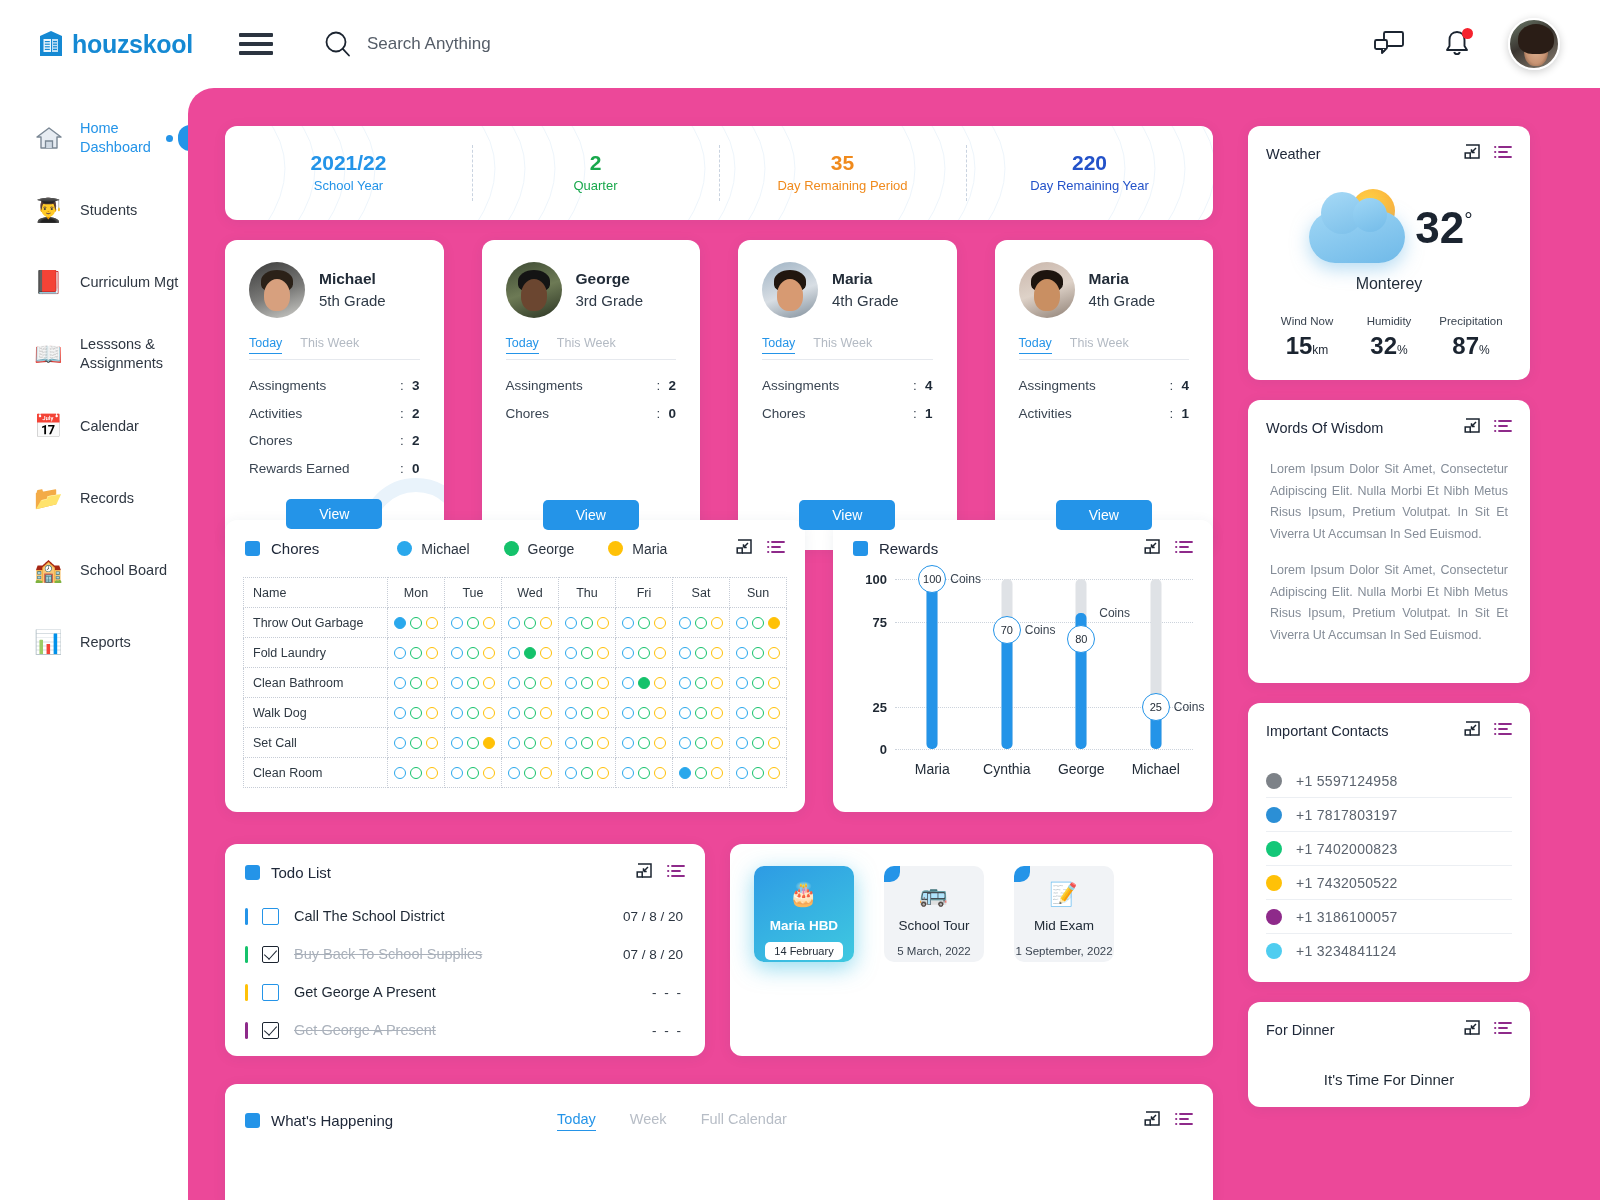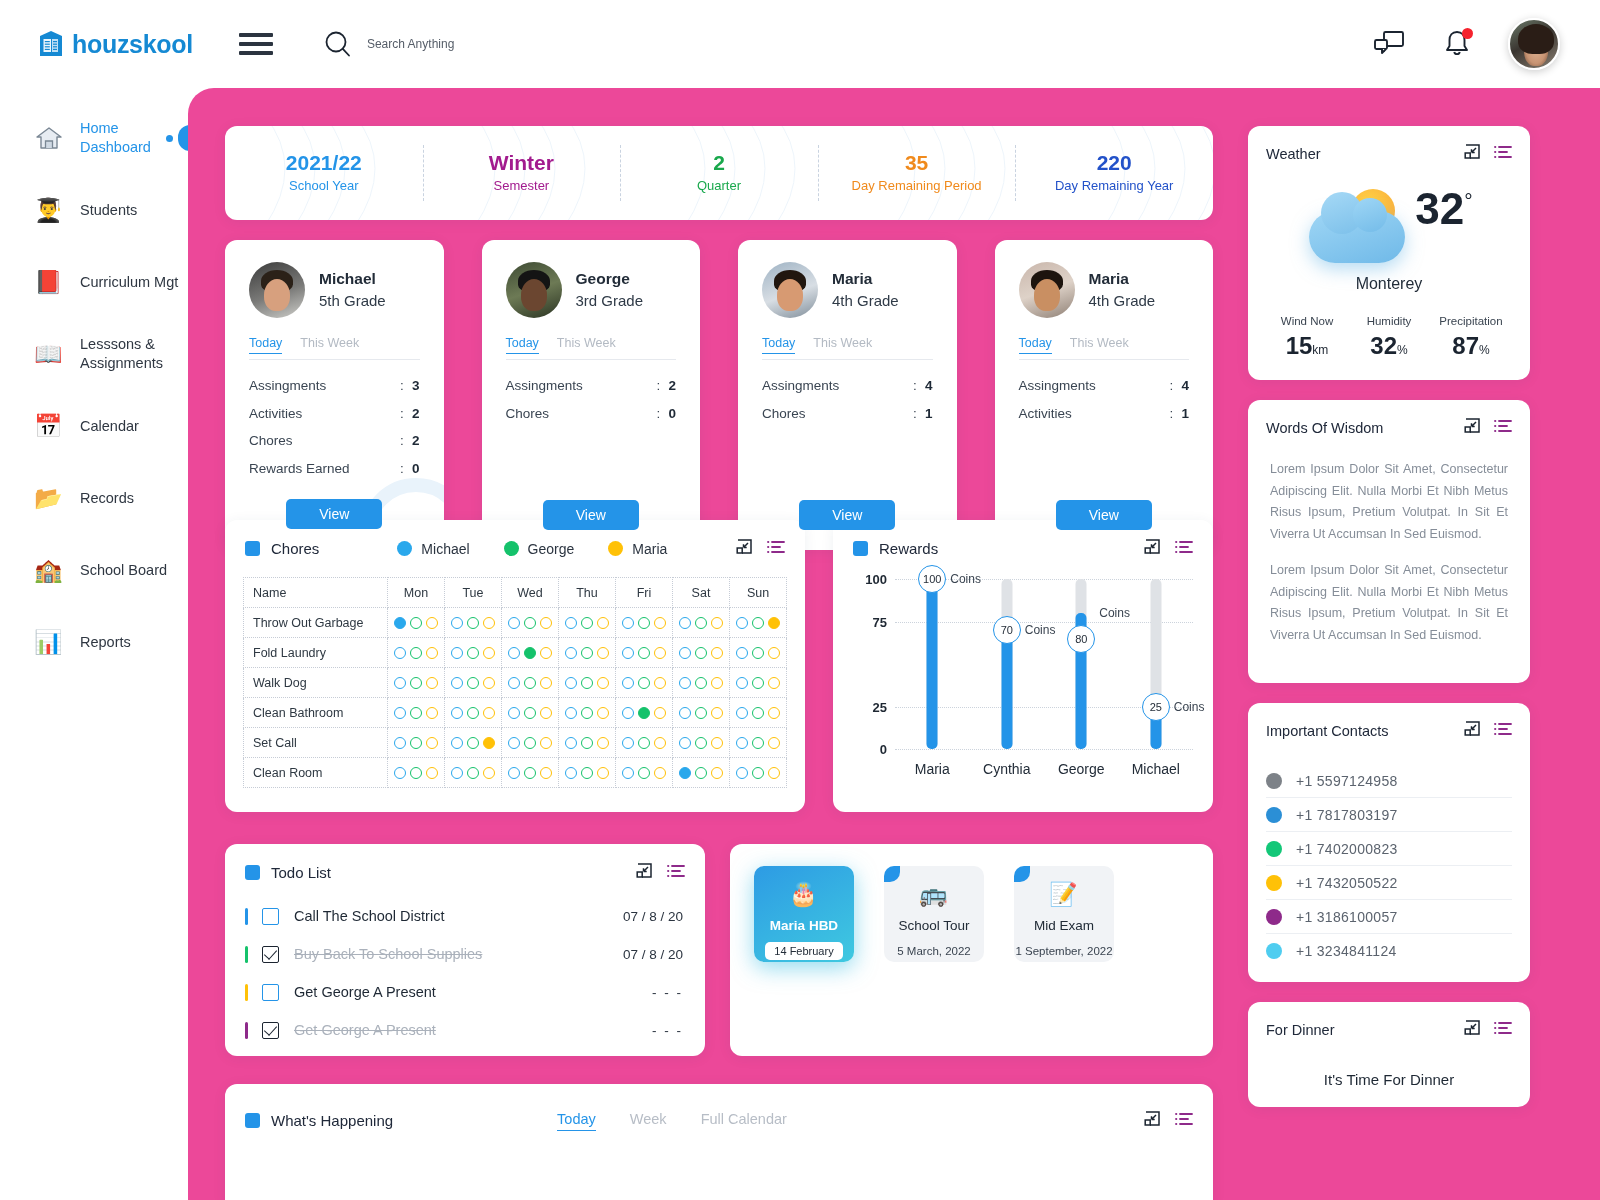--- a/index.html
+++ b/index.html
@@ -17,21 +17,21 @@
     background: #ffffff; display: flex; align-items: center; z-index: 20;
   }
   .logo-wrap { display: flex; align-items: center; gap: 8px; margin-left: 38px; }
   .logo-mark { width: 26px; height: 28px; position: relative; }
   .logo-text { font-size: 25px; font-weight: 700; color: #1589d3; letter-spacing: -0.3px; }
   .hamburger { margin-left: 46px; width: 34px; display: flex; flex-direction: column; gap: 5px; cursor: pointer; }
   .hamburger i { display: block; height: 4px; background: #2b3440; border-radius: 1px; }
   .search-wrap { display: flex; align-items: center; gap: 14px; margin-left: 50px; }
   .search-icon { width: 30px; height: 30px; }
   .search-input {
-    border: none; outline: none; font-size: 12px; color: #4d5560;
+    border: none; outline: none; font-size: 17px; color: #4d5560;
     font-family: "Liberation Sans", sans-serif; width: 330px; background: transparent;
   }
   .search-input::placeholder { color: #555d68; }
   .topbar-right { margin-left: auto; display: flex; align-items: center; gap: 34px; margin-right: 40px; }
   .icon-btn { position: relative; cursor: pointer; width: 34px; height: 34px; display:flex; align-items:center; justify-content:center;}
   .dot-badge { position: absolute; width: 11px; height: 11px; border-radius: 50%; background: #f5222d; top: 1px; right: 1px; }
   .avatar {
     width: 52px; height: 52px; border-radius: 50%; overflow: hidden; position: relative;
     background: linear-gradient(150deg,#6b7a6a 0%,#3a3530 45%,#8a7f72 100%);
     border: 2px solid #fff; box-shadow: 0 2px 8px rgba(0,0,0,.2); cursor: pointer;
@@ -195,21 +195,21 @@
   .hp-tab.sel { color: #2494e8; border-bottom: 1.5px solid #2494e8; }
 
   
   .rail { position: absolute; left: 1060px; top: 38px; width: 282px; }
   .r-card { background: #fff; border-radius: 12px; box-shadow: 0 2px 14px rgba(30,50,90,.07); margin-bottom: 20px; overflow: hidden; }
   .r-head { display: flex; align-items: center; padding: 17px 18px; }
   .r-title { font-size: 14.5px; color: #20293a; }
   .r-actions { margin-left: auto; display: flex; gap: 13px; align-items: center; }
 
   .wx-body { padding: 6px 18px 20px; text-align: center; }
-  .wx-top { display: flex; align-items: flex-start; justify-content: center; gap: 2px; }
+  .wx-top { display: flex; align-items: center; justify-content: center; gap: 2px; }
   .wx-ico { width: 108px; height: 82px; position: relative; }
   .wx-sun { position:absolute; right:18px; top:2px; width:44px; height:44px; border-radius:50%;
             background: radial-gradient(circle at 40% 35%, #ffd447 0%, #fbb03b 75%); }
   .wx-cloud { position:absolute; left:4px; bottom:6px; width:96px; height:52px; border-radius:26px;
               background: linear-gradient(160deg,#9fd6f5 0%,#6fb9e8 100%); box-shadow: 0 6px 18px rgba(110,185,232,.5);}
   .wx-cloud::before{content:"";position:absolute;left:12px;top:-19px;width:42px;height:42px;border-radius:50%;
               background: linear-gradient(160deg,#a6d9f6 0%,#7cc0ea 100%);}
   .wx-cloud::after{content:"";position:absolute;left:44px;top:-13px;width:34px;height:34px;border-radius:50%;
               background: linear-gradient(160deg,#9fd6f5 0%,#74bce9 100%);}
   .wx-temp { font-size: 44px; font-weight: 700; color: #1b2430; line-height: 1; position: relative; }
@@ -360,24 +360,20 @@
           <path d="M460 -10 q40 50 0 110 M490 -10 q40 50 0 110 M520 -10 q40 50 0 110 M550 -10 q40 50 0 110"></path>
           <path d="M670 -10 q40 50 0 110 M700 -10 q40 50 0 110 M730 -10 q40 50 0 110 M760 -10 q40 50 0 110"></path>
           <path d="M880 -10 q40 50 0 110 M910 -10 q40 50 0 110 M940 -10 q40 50 0 110 M970 -10 q40 50 0 110"></path>
         </g>
       </svg>
       <div class="stat">
         <div class="stat-v" style="color:#2494e8">2021/22</div>
         <div class="stat-l" style="color:#2494e8">School Year</div>
       </div>
       <div class="stat">
-        <div class="stat-v" style="color:#a21b8e">Winter</div>
-        <div class="stat-l" style="color:#a21b8e">Semester</div>
-      </div>
-      <div class="stat">
         <div class="stat-v" style="color:#19a84c">2</div>
         <div class="stat-l" style="color:#19a84c">Quarter</div>
       </div>
       <div class="stat">
         <div class="stat-v" style="color:#f08a1c">35</div>
         <div class="stat-l" style="color:#f08a1c">Day Remaining Period</div>
       </div>
       <div class="stat">
         <div class="stat-v" style="color:#2352c9">220</div>
         <div class="stat-l" style="color:#2352c9">Day Remaining Year</div>
@@ -674,105 +670,105 @@
               </td>
               <td>
                 <div class="cellwrap">
                   <span class="cdot" style="border-color: rgb(42, 168, 236); background: transparent;"></span>
                   <span class="cdot" style="border-color: rgb(21, 194, 107); background: transparent;"></span>
                   <span class="cdot" style="border-color: rgb(255, 193, 7); background: transparent;"></span>
                 </div>
               </td>
             </tr>
             <tr>
-              <td class="nm">Walk Dog</td>
-              <td>
-                <div class="cellwrap">
-                  <span class="cdot" style="border-color: rgb(42, 168, 236); background: transparent;"></span>
-                  <span class="cdot" style="border-color: rgb(21, 194, 107); background: transparent;"></span>
-                  <span class="cdot" style="border-color: rgb(255, 193, 7); background: transparent;"></span>
-                </div>
-              </td>
-              <td>
-                <div class="cellwrap">
-                  <span class="cdot" style="border-color: rgb(42, 168, 236); background: transparent;"></span>
-                  <span class="cdot" style="border-color: rgb(21, 194, 107); background: transparent;"></span>
-                  <span class="cdot" style="border-color: rgb(255, 193, 7); background: transparent;"></span>
-                </div>
-              </td>
-              <td>
-                <div class="cellwrap">
-                  <span class="cdot" style="border-color: rgb(42, 168, 236); background: transparent;"></span>
-                  <span class="cdot" style="border-color: rgb(21, 194, 107); background: transparent;"></span>
-                  <span class="cdot" style="border-color: rgb(255, 193, 7); background: transparent;"></span>
-                </div>
-              </td>
-              <td>
-                <div class="cellwrap">
-                  <span class="cdot" style="border-color: rgb(42, 168, 236); background: transparent;"></span>
-                  <span class="cdot" style="border-color: rgb(21, 194, 107); background: transparent;"></span>
-                  <span class="cdot" style="border-color: rgb(255, 193, 7); background: transparent;"></span>
-                </div>
-              </td>
-              <td>
-                <div class="cellwrap">
-                  <span class="cdot" style="border-color: rgb(42, 168, 236); background: transparent;"></span>
-                  <span class="cdot" style="border-color: rgb(21, 194, 107); background: transparent;"></span>
+              <td class="nm">Clean Bathroom</td>
+              <td>
+                <div class="cellwrap">
+                  <span class="cdot" style="border-color: rgb(42, 168, 236); background: transparent;"></span>
+                  <span class="cdot" style="border-color: rgb(21, 194, 107); background: transparent;"></span>
+                  <span class="cdot" style="border-color: rgb(255, 193, 7); background: transparent;"></span>
+                </div>
+              </td>
+              <td>
+                <div class="cellwrap">
+                  <span class="cdot" style="border-color: rgb(42, 168, 236); background: transparent;"></span>
+                  <span class="cdot" style="border-color: rgb(21, 194, 107); background: transparent;"></span>
+                  <span class="cdot" style="border-color: rgb(255, 193, 7); background: transparent;"></span>
+                </div>
+              </td>
+              <td>
+                <div class="cellwrap">
+                  <span class="cdot" style="border-color: rgb(42, 168, 236); background: transparent;"></span>
+                  <span class="cdot" style="border-color: rgb(21, 194, 107); background: transparent;"></span>
+                  <span class="cdot" style="border-color: rgb(255, 193, 7); background: transparent;"></span>
+                </div>
+              </td>
+              <td>
+                <div class="cellwrap">
+                  <span class="cdot" style="border-color: rgb(42, 168, 236); background: transparent;"></span>
+                  <span class="cdot" style="border-color: rgb(21, 194, 107); background: transparent;"></span>
+                  <span class="cdot" style="border-color: rgb(255, 193, 7); background: transparent;"></span>
+                </div>
+              </td>
+              <td>
+                <div class="cellwrap">
+                  <span class="cdot" style="border-color: rgb(42, 168, 236); background: transparent;"></span>
+                  <span class="cdot" style="border-color: rgb(21, 194, 107); background: rgb(21, 194, 107);"></span>
                   <span class="cdot" style="border-color: rgb(255, 193, 7); background: transparent;"></span>
                 </div>
               </td>
               <td>
                 <div class="cellwrap">
                   <span class="cdot" style="border-color: rgb(42, 168, 236); background: transparent;"></span>
                   <span class="cdot" style="border-color: rgb(21, 194, 107); background: transparent;"></span>
                   <span class="cdot" style="border-color: rgb(255, 193, 7); background: transparent;"></span>
                 </div>
               </td>
               <td>
                 <div class="cellwrap">
                   <span class="cdot" style="border-color: rgb(42, 168, 236); background: transparent;"></span>
                   <span class="cdot" style="border-color: rgb(21, 194, 107); background: transparent;"></span>
                   <span class="cdot" style="border-color: rgb(255, 193, 7); background: transparent;"></span>
                 </div>
               </td>
             </tr>
             <tr>
-              <td class="nm">Clean Bathroom</td>
-              <td>
-                <div class="cellwrap">
-                  <span class="cdot" style="border-color: rgb(42, 168, 236); background: transparent;"></span>
-                  <span class="cdot" style="border-color: rgb(21, 194, 107); background: transparent;"></span>
-                  <span class="cdot" style="border-color: rgb(255, 193, 7); background: transparent;"></span>
-                </div>
-              </td>
-              <td>
-                <div class="cellwrap">
-                  <span class="cdot" style="border-color: rgb(42, 168, 236); background: transparent;"></span>
-                  <span class="cdot" style="border-color: rgb(21, 194, 107); background: transparent;"></span>
-                  <span class="cdot" style="border-color: rgb(255, 193, 7); background: transparent;"></span>
-                </div>
-              </td>
-              <td>
-                <div class="cellwrap">
-                  <span class="cdot" style="border-color: rgb(42, 168, 236); background: transparent;"></span>
-                  <span class="cdot" style="border-color: rgb(21, 194, 107); background: transparent;"></span>
-                  <span class="cdot" style="border-color: rgb(255, 193, 7); background: transparent;"></span>
-                </div>
-              </td>
-              <td>
-                <div class="cellwrap">
-                  <span class="cdot" style="border-color: rgb(42, 168, 236); background: transparent;"></span>
-                  <span class="cdot" style="border-color: rgb(21, 194, 107); background: transparent;"></span>
-                  <span class="cdot" style="border-color: rgb(255, 193, 7); background: transparent;"></span>
-                </div>
-              </td>
-              <td>
-                <div class="cellwrap">
-                  <span class="cdot" style="border-color: rgb(42, 168, 236); background: transparent;"></span>
-                  <span class="cdot" style="border-color: rgb(21, 194, 107); background: rgb(21, 194, 107);"></span>
+              <td class="nm">Walk Dog</td>
+              <td>
+                <div class="cellwrap">
+                  <span class="cdot" style="border-color: rgb(42, 168, 236); background: transparent;"></span>
+                  <span class="cdot" style="border-color: rgb(21, 194, 107); background: transparent;"></span>
+                  <span class="cdot" style="border-color: rgb(255, 193, 7); background: transparent;"></span>
+                </div>
+              </td>
+              <td>
+                <div class="cellwrap">
+                  <span class="cdot" style="border-color: rgb(42, 168, 236); background: transparent;"></span>
+                  <span class="cdot" style="border-color: rgb(21, 194, 107); background: transparent;"></span>
+                  <span class="cdot" style="border-color: rgb(255, 193, 7); background: transparent;"></span>
+                </div>
+              </td>
+              <td>
+                <div class="cellwrap">
+                  <span class="cdot" style="border-color: rgb(42, 168, 236); background: transparent;"></span>
+                  <span class="cdot" style="border-color: rgb(21, 194, 107); background: transparent;"></span>
+                  <span class="cdot" style="border-color: rgb(255, 193, 7); background: transparent;"></span>
+                </div>
+              </td>
+              <td>
+                <div class="cellwrap">
+                  <span class="cdot" style="border-color: rgb(42, 168, 236); background: transparent;"></span>
+                  <span class="cdot" style="border-color: rgb(21, 194, 107); background: transparent;"></span>
+                  <span class="cdot" style="border-color: rgb(255, 193, 7); background: transparent;"></span>
+                </div>
+              </td>
+              <td>
+                <div class="cellwrap">
+                  <span class="cdot" style="border-color: rgb(42, 168, 236); background: transparent;"></span>
+                  <span class="cdot" style="border-color: rgb(21, 194, 107); background: transparent;"></span>
                   <span class="cdot" style="border-color: rgb(255, 193, 7); background: transparent;"></span>
                 </div>
               </td>
               <td>
                 <div class="cellwrap">
                   <span class="cdot" style="border-color: rgb(42, 168, 236); background: transparent;"></span>
                   <span class="cdot" style="border-color: rgb(21, 194, 107); background: transparent;"></span>
                   <span class="cdot" style="border-color: rgb(255, 193, 7); background: transparent;"></span>
                 </div>
               </td>

